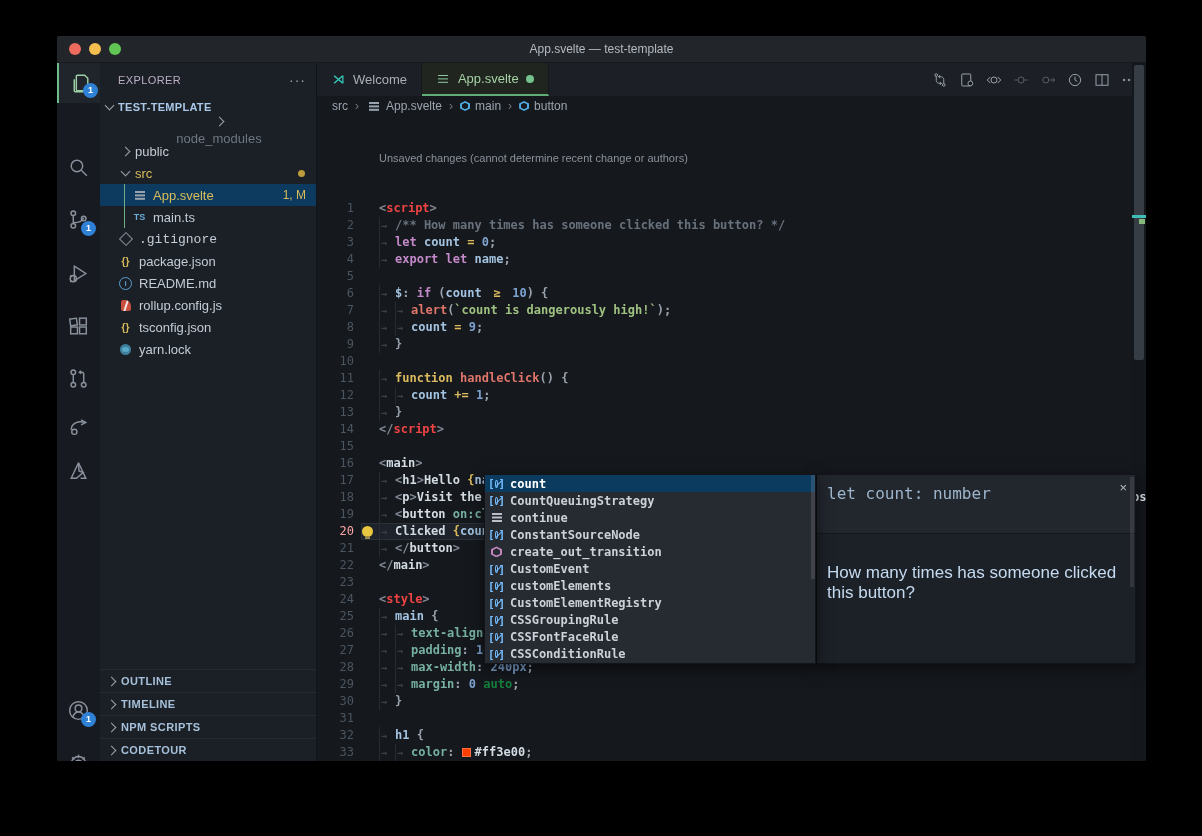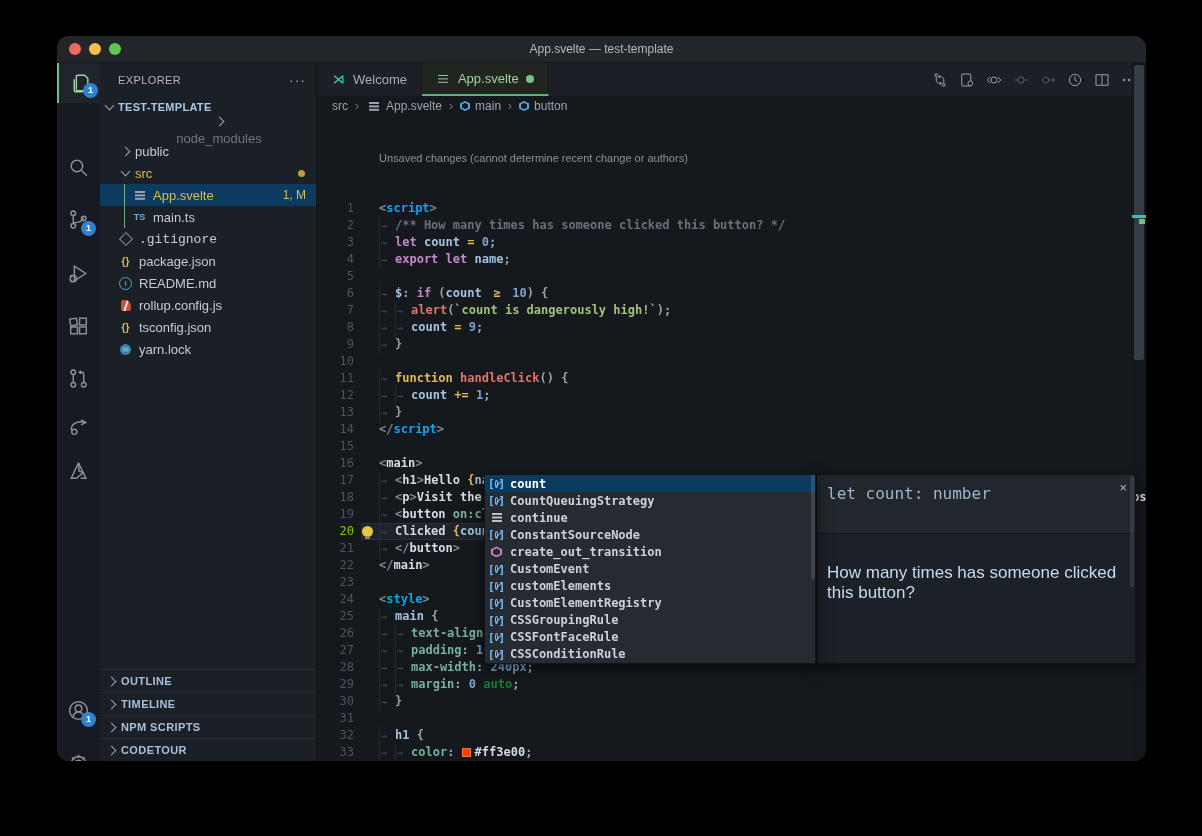--- a/index.html
+++ b/index.html
@@ -1,18 +1,18 @@
 <!DOCTYPE html>
 <html><head>
 <meta charset="utf-8">
 <style>
   html,body{margin:0;padding:0;background:#000;width:1202px;height:836px;overflow:hidden;
     font-family:"Liberation Sans",sans-serif;-webkit-font-smoothing:antialiased}
   .stage{position:relative;width:1202px;height:836px;background:#000}
-  .window{position:absolute;left:57px;top:36px;width:1089px;height:725px;border-radius:12px;
+  .window{position:absolute;left:57px;top:36px;width:1089px;height:725px;border-radius:2px;
     overflow:hidden;background:#1b1f24;box-shadow:0 20px 60px rgba(0,0,0,.75);font-size:13px;color:#c3ccd6}
   
   .titlebar{position:relative;height:26px;background:#22262b;border-bottom:1px solid #16191d}
   .lights{position:absolute;left:12px;top:7px;display:flex;gap:8px}
   .light{width:12px;height:12px;border-radius:50%}
   .title{position:absolute;left:0;right:0;top:0;height:26px;line-height:26px;text-align:center;
     font-size:12px;color:#b4bac1}
   .main{position:absolute;left:0;top:27px;right:0;bottom:0;display:flex}
   
   .activitybar{width:43px;background:#171b21;position:relative;flex:none}
@@ -72,25 +72,25 @@
     padding-left:15px;font-size:12px;color:#9aa5b0;background:#15181d}
   .bc-sep{color:#6e7681;font-size:12px}
   .bc-item{display:flex;align-items:center;gap:5px}
   
   .code{position:absolute;left:0;top:53px;right:0;bottom:0;font-family:"DejaVu Sans Mono",monospace;
     font-size:12px;font-weight:bold;line-height:17px;white-space:pre}
   .annot{height:16px;line-height:16px;padding-left:62px;font-family:"Liberation Sans",sans-serif;
     font-weight:normal;font-size:11px;color:#8a929b}
   .cl{position:relative;height:17px;display:flex}
   .gut{width:62px;flex:none;text-align:right;padding-right:25px;color:#4a5560;box-sizing:border-box;font-weight:normal}
-  .cl.curline .gut{color:#84cc16}
+  .cl.curline .gut{color:#fca5a5}
   .cl.curline::after{content:"";position:absolute;left:44px;right:14px;top:0;bottom:0;background:#1e232b;
     box-shadow:inset 0 0 0 1px #2b313b;z-index:0}
   .lc{position:relative;z-index:1}
-  .tk-tp{color:#7f8893}.tk-ts{color:#0ea5e9}.tk-tg{color:#d3dbe3}.tk-kw{color:#c389c9}
+  .tk-tp{color:#7f8893}.tk-ts{color:#ef4444}.tk-tg{color:#d3dbe3}.tk-kw{color:#c389c9}
   .tk-kY{color:#dcbb5e}.tk-vr{color:#a3c3e0}.tk-nm{color:#7ea3d1}.tk-st{color:#9fc181}
   .tk-op{color:#dcbb5e}.tk-fn{color:#e0756a}.tk-cm{color:#68717c}.tk-pn{color:#9aa3ad}
   .tk-at{color:#76b0a0}.tk-cv{color:#15803d}.tk-sel{color:#a3c3e0}.tk-tx{color:#d3dbe3}.tk-hx{color:#d3dbe3}
   .tk-lk{color:#9fc181;text-decoration:underline;text-underline-offset:3px}
   .tk-ws,.tk-gd{display:inline-block;width:16px;color:#39414b;border-left:1px solid #252b33;
     font-size:10px;box-sizing:border-box;padding-left:1px}
   .tk-gd{color:transparent}
   .tk-eq{display:inline-block;width:24px;text-align:center;color:#dcbb5e}
   .tk-geq{display:inline-block;width:16px;text-align:center;color:#dcbb5e}
   .tk-sq{color:#a3c3e0;text-decoration:underline wavy #5fae78 1px;text-underline-offset:3px}

